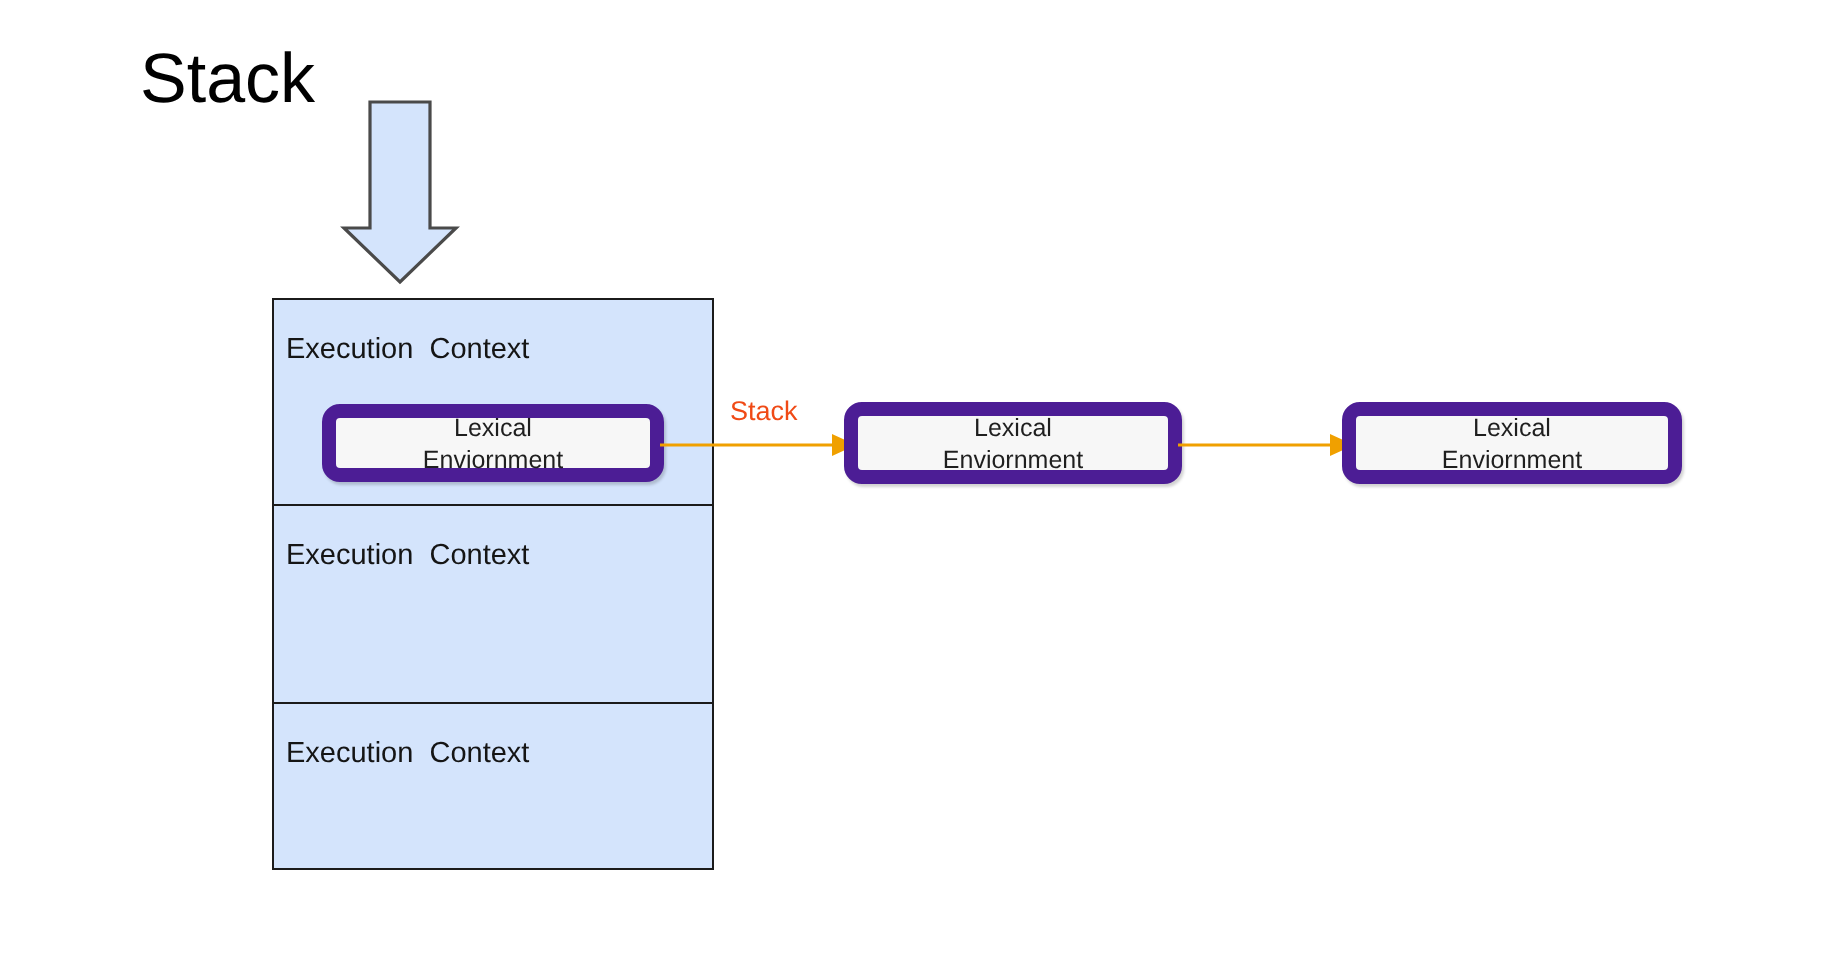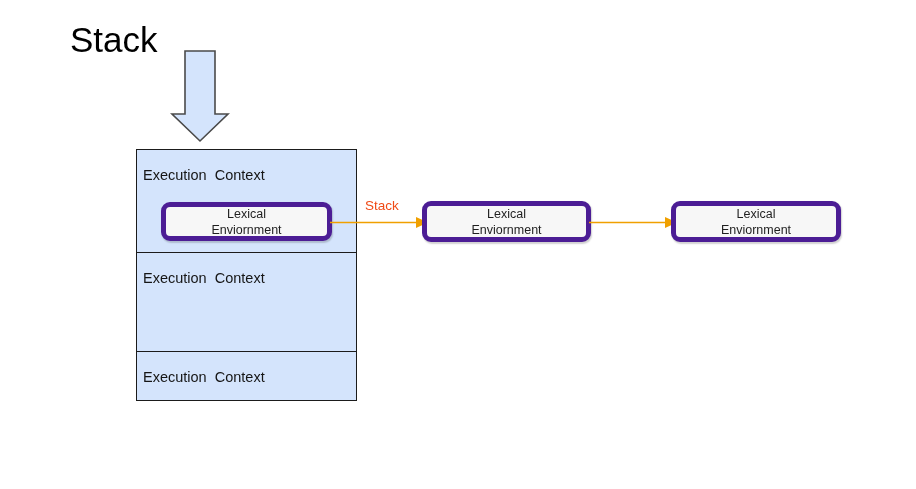--- a/index.html
+++ b/index.html
@@ -44,21 +44,21 @@
     width: 64px;
     height: 96px;
   }
 
   
   .stack-box {
     position: absolute;
     left: 136px;
     top: 149px;
     width: 221px;
-    height: 252px;
+    height: 286px;
     background: #d4e4fc;
     border: 1px solid #1b1b1b;
     box-sizing: border-box;
   }
   .stack-frame {
     position: absolute;
     left: 0;
     width: 100%;
     box-sizing: border-box;
   }
@@ -73,21 +73,21 @@
     font-size: 14.5px;
     line-height: 18px;
     color: #151515;
     white-space: pre;
   }
 
   
   .lex-box {
     position: absolute;
     background: #f7f7f7;
-    border: 5px solid #4c1d95;
+    border: 7px solid #4c1d95;
     border-radius: 9px;
     box-sizing: border-box;
     display: flex;
     align-items: center;
     justify-content: center;
     text-align: center;
     font-size: 12.5px;
     line-height: 16px;
     color: #1f1f1f;
     box-shadow: 1px 1.5px 1.5px rgba(0,0,0,0.18);

